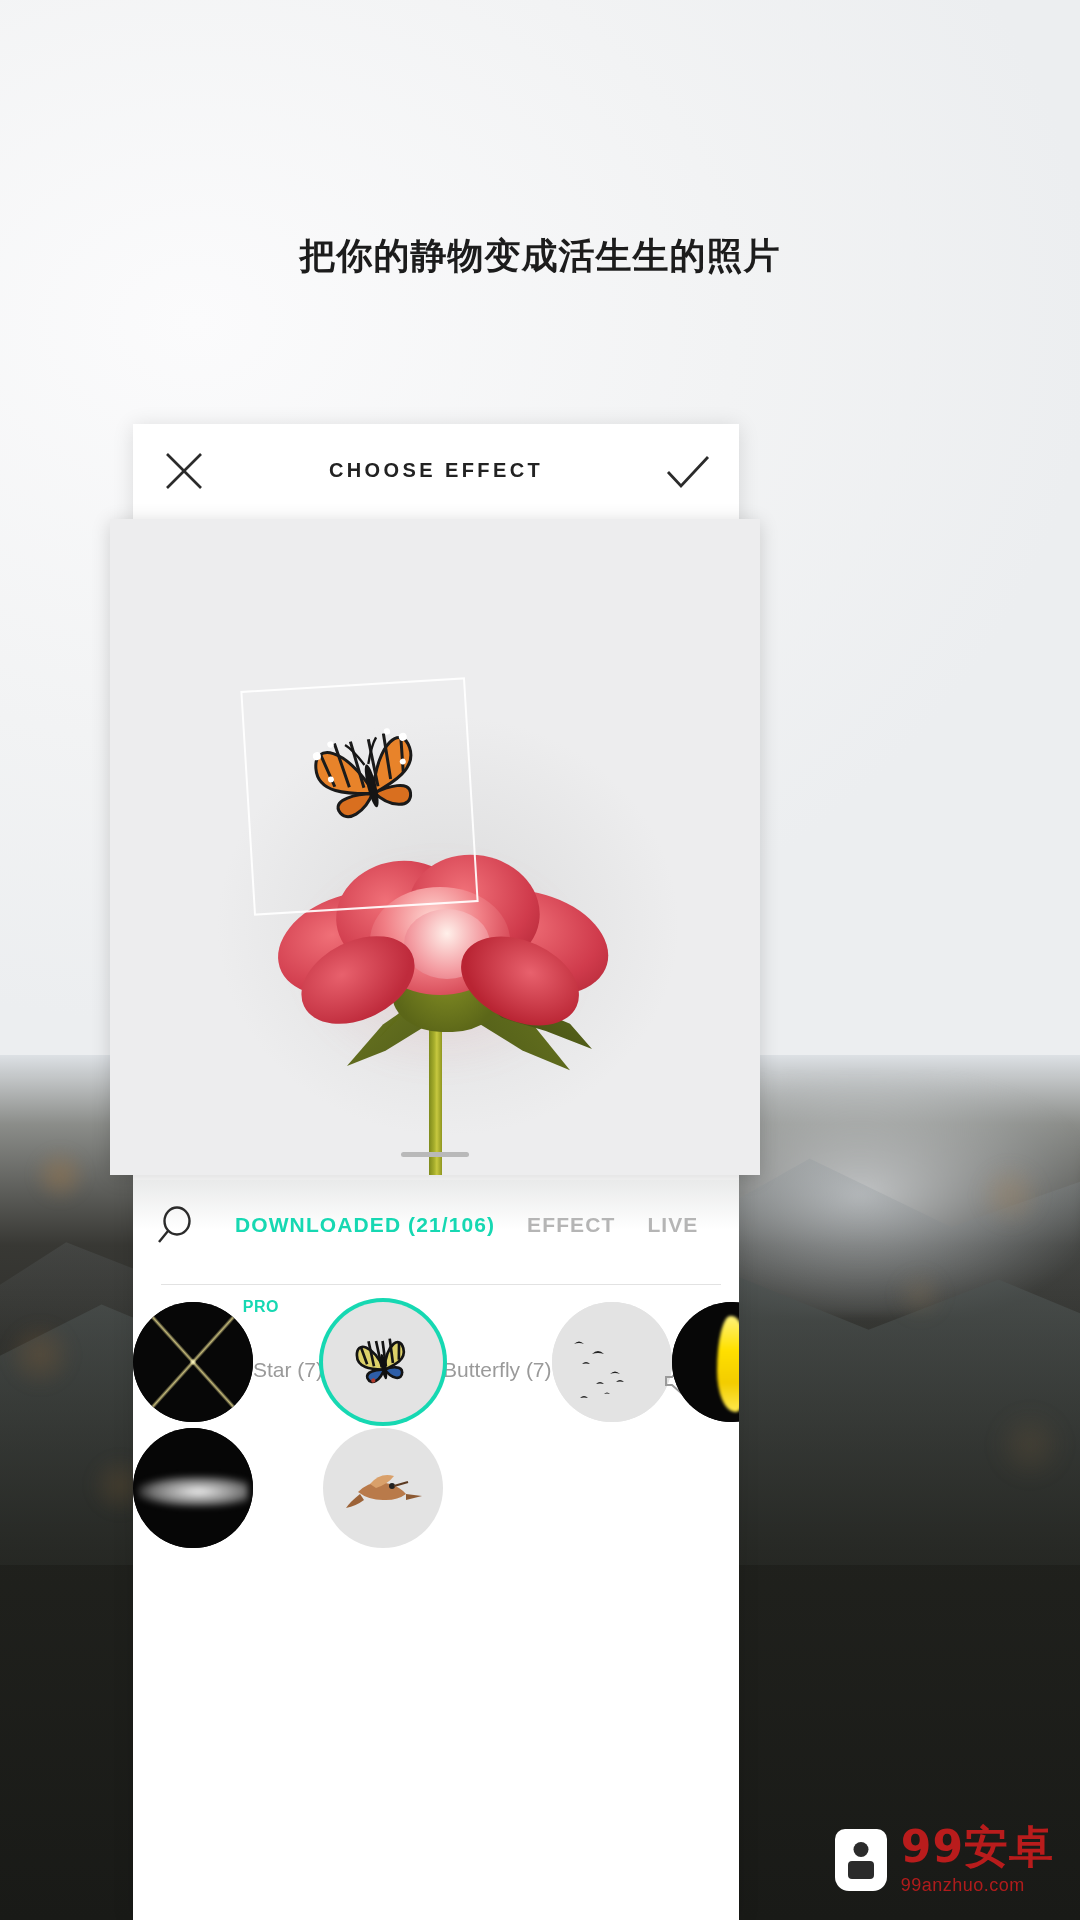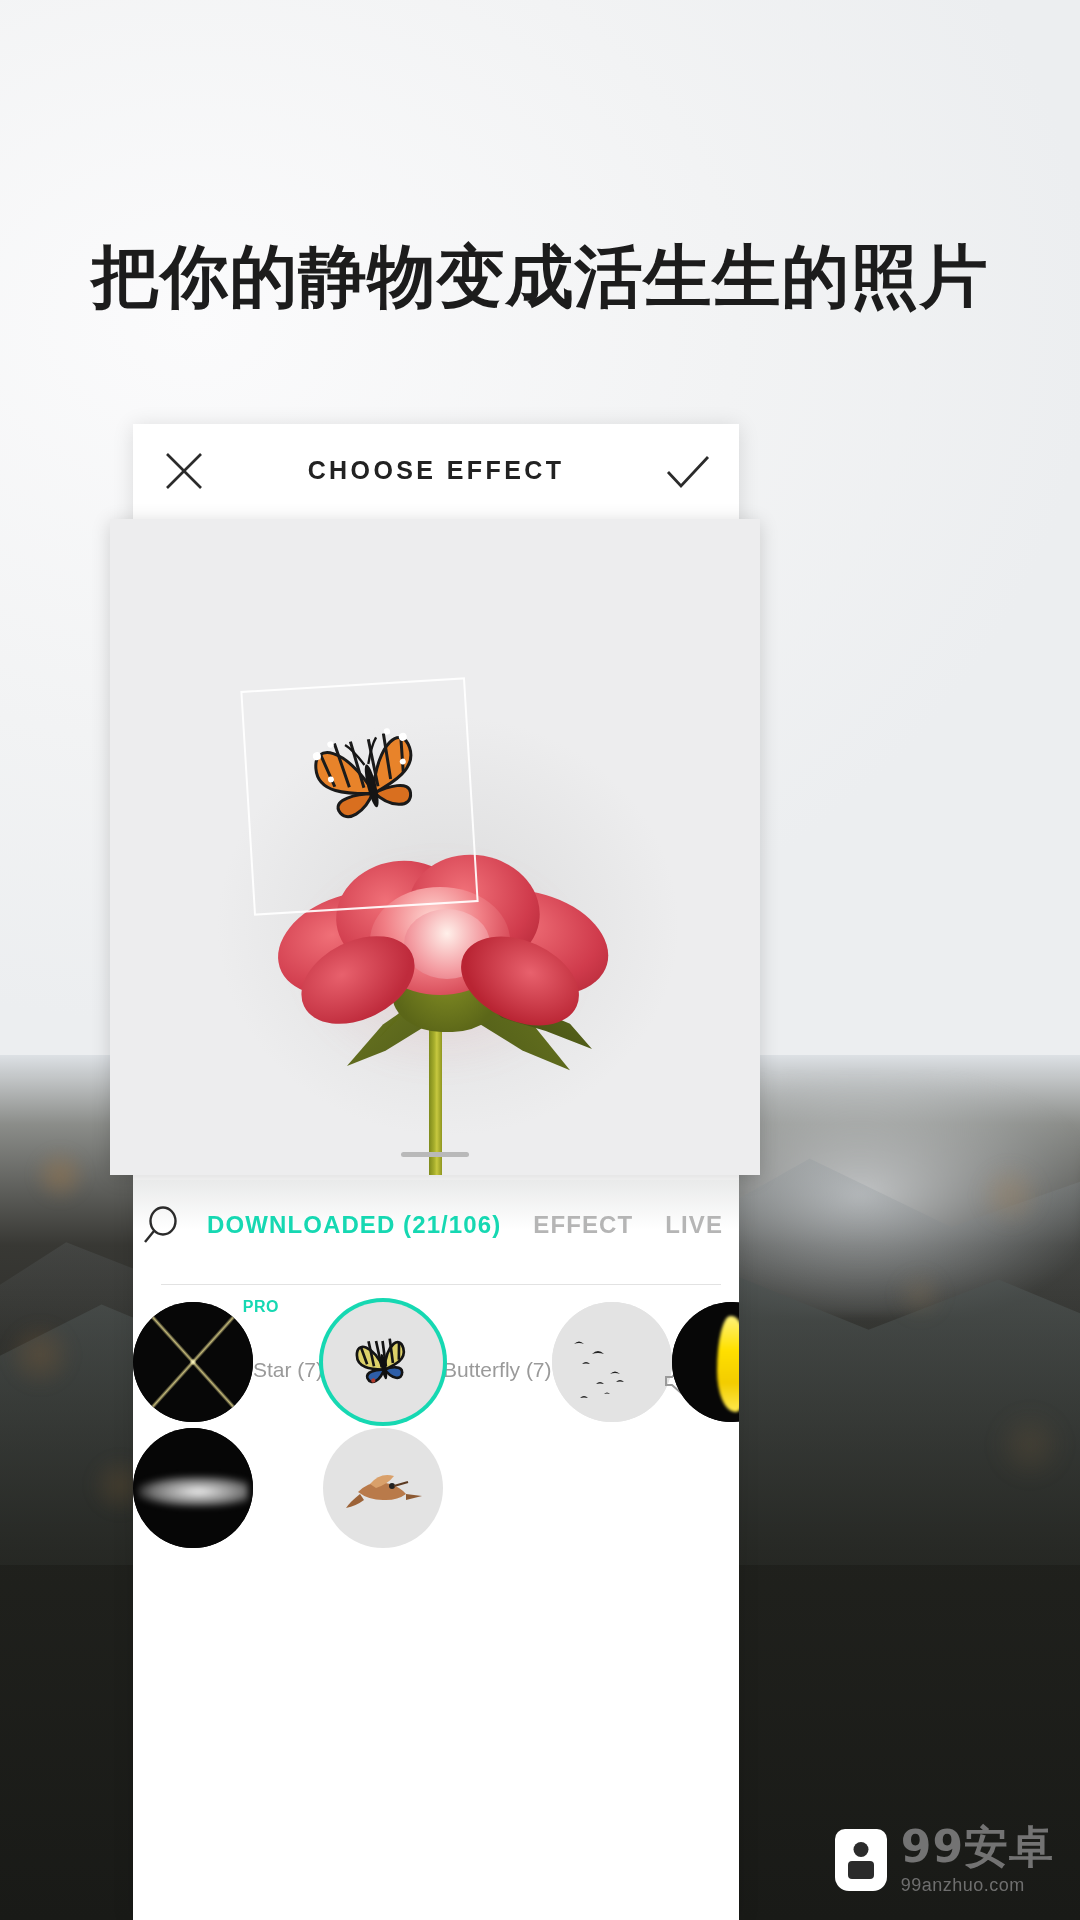--- a/index.html
+++ b/index.html
@@ -58,21 +58,21 @@
   #bg-bottom .haze {
     position:absolute; left:640px; top:20px; width:440px; height:240px;
     background:radial-gradient(ellipse at center, rgba(226,229,232,.75), rgba(200,205,208,.15) 65%, transparent 80%);
     filter:blur(4px);
   }
 
   
   #headline {
     position:absolute; left:0; top:232px; width:1080px;
     text-align:center;
-    font-size:68px; font-weight:bold; color:#1c1c1c;
+    font-size:36px; font-weight:bold; color:#1c1c1c;
     letter-spacing:1px;
     font-family:"DejaVu Sans","Liberation Sans", sans-serif;
   }
 
   
   #app {
     position:absolute; left:133px; top:424px; width:606px; height:1496px;
     background:#ffffff;
     box-shadow:0 2px 20px rgba(0,0,0,.12);
     overflow:hidden;
@@ -81,21 +81,21 @@
   #app-header {
     position:relative; height:92px; width:100%;
     display:flex; align-items:center; background:#fff;
   }
   #close-btn {
     position:absolute; left:30px; top:26px; width:42px; height:42px; cursor:pointer;
   }
   #close-btn svg { display:block; }
   #header-title {
     width:100%; text-align:center;
-    font-size:25px; font-weight:bold; letter-spacing:3.4px; color:#222;
+    font-size:20px; font-weight:bold; letter-spacing:3.4px; color:#222;
   }
   #confirm-btn {
     position:absolute; right:30px; top:30px; width:44px; height:36px; cursor:pointer;
   }
 
   
   #preview-card {
     position:absolute; left:110px; top:519px; width:650px; height:656px;
     background:#ededee;
     box-shadow:0 3px 18px rgba(0,0,0,.16);
@@ -168,21 +168,21 @@
   }
 
   
   #tab-row {
     position:absolute; left:133px; top:1180px; width:606px; height:90px;
     background:linear-gradient(180deg,#e9eaea 0%, #ffffff 55%, #ffffff 100%);
     display:flex; align-items:center; z-index:5;
   }
   #search-icon-wrap { width:86px; display:flex; justify-content:center; align-items:center; cursor:pointer; }
   .tab {
-    font-size:24px; font-weight:bold; letter-spacing:1.1px; white-space:nowrap;
+    font-size:21px; font-weight:bold; letter-spacing:1.1px; white-space:nowrap;
     cursor:pointer; padding:0 16px;
   }
   .tab.active { color:#16d8b2; }
   .tab.inactive { color:#b5b5b5; }
 
   
   #effects {
     position:absolute; left:133px; top:1270px; width:606px; height:650px;
     background:#fff; overflow:hidden; z-index:4;
   }
@@ -272,21 +272,21 @@
     background:#ffffff; position:relative;
   }
   #wm-logo::before {
     content:""; position:absolute; left:50%; top:13px; transform:translateX(-50%);
     width:15px; height:15px; border-radius:50%; background:#2b2b2b;
   }
   #wm-logo::after {
     content:""; position:absolute; left:50%; top:32px; transform:translateX(-50%);
     width:26px; height:18px; border-radius:4px; background:#2b2b2b;
   }
-  #wm-text { color:#737373; line-height:1; }
+  #wm-text { color:#b91c1c; line-height:1; }
   #wm-main { font-size:44px; font-weight:bold; letter-spacing:1px; font-family:"DejaVu Sans","Liberation Sans",sans-serif; }
   #wm-sub { font-size:18px; margin-top:7px; letter-spacing:.5px; opacity:.95; }
 </style>
 </head>
 <body>
 
 <div id="bg-top"></div>
 <div id="bg-bottom">
   <div class="haze"></div>
   <div class="ridge1"></div>

